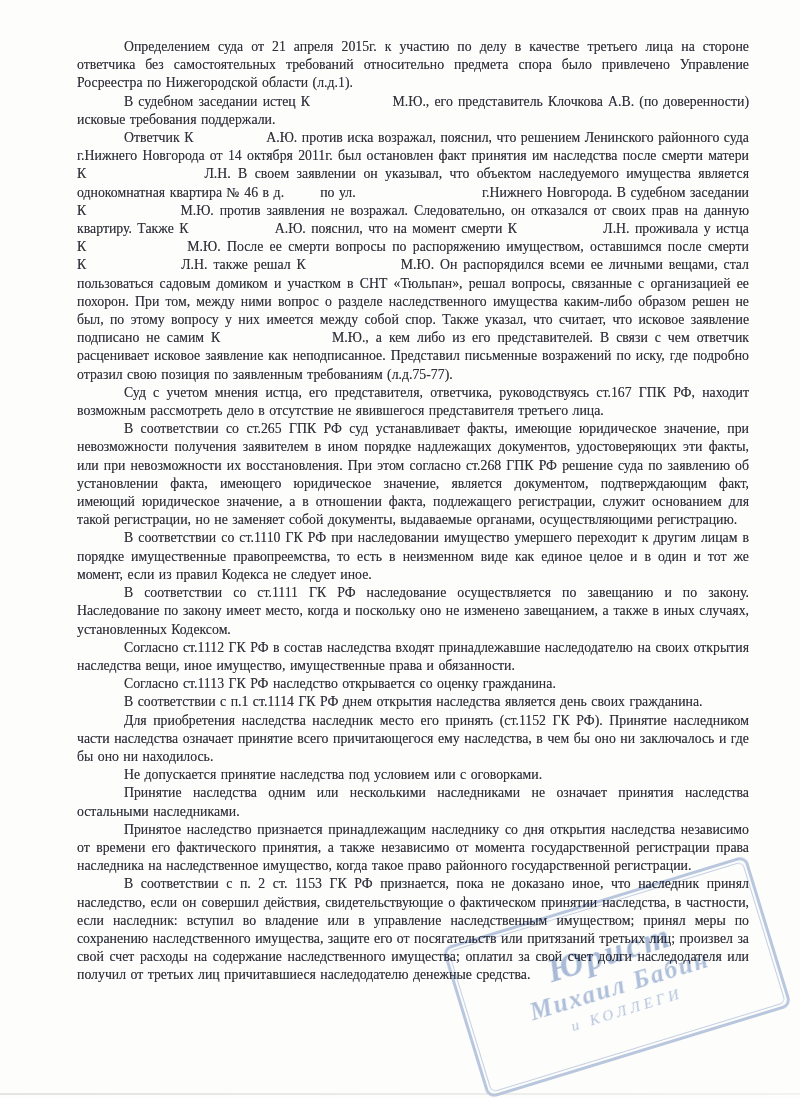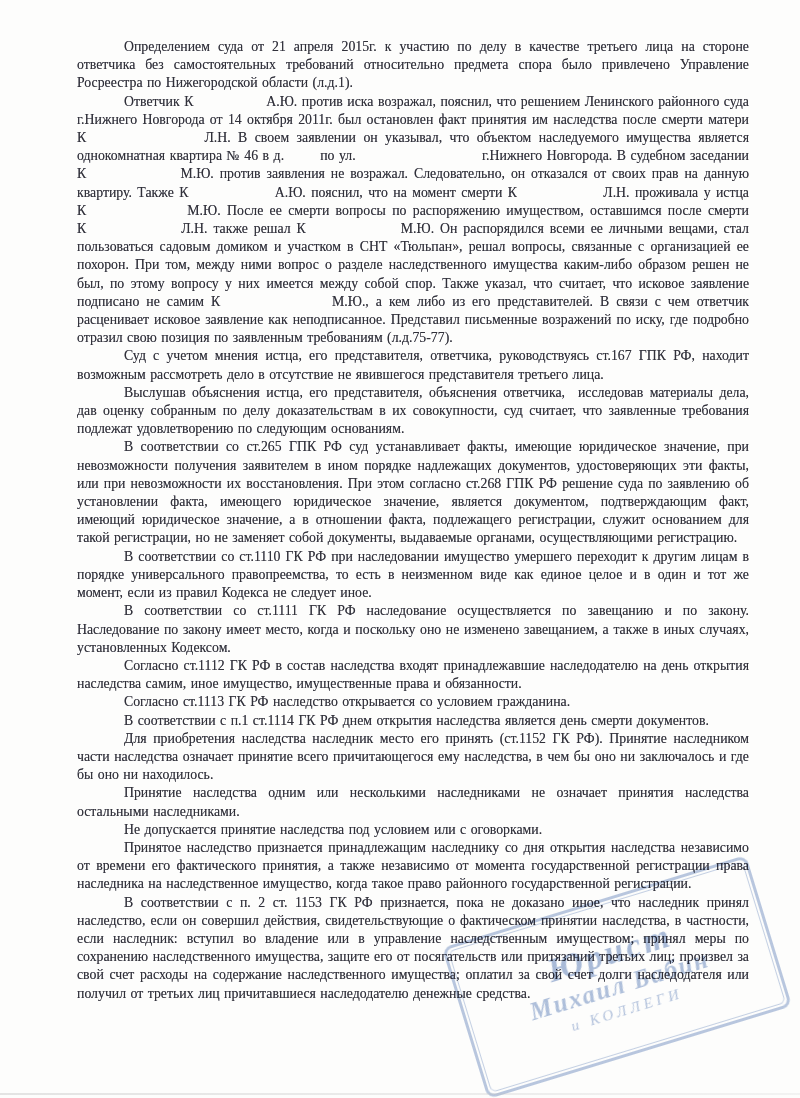--- a/index.html
+++ b/index.html
@@ -93,32 +93,32 @@
     letter-spacing: 4px;
   }
 </style>
 </head>
 <body>
 
 <div class="page">
 
   <div class="content">
     <p>Определением суда от 21 апреля 2015г. к участию по делу в качестве третьего лица на стороне ответчика без самостоятельных требований относительно предмета спора было привлечено Управление Росреестра по Нижегородской области (л.д.1).</p>
+    <p>В судебном заседании истец К&nbsp;&nbsp;&nbsp;&nbsp;&nbsp;&nbsp;&nbsp;&nbsp;&nbsp;&nbsp;&nbsp;&nbsp;&nbsp;&nbsp;&nbsp;&nbsp;М.Ю., его представитель Клочкова А.В. (по доверенности) исковые требования поддержали.</p>
     <p>Ответчик К&nbsp;&nbsp;&nbsp;&nbsp;&nbsp;&nbsp;&nbsp;&nbsp;&nbsp;&nbsp;&nbsp;&nbsp;&nbsp;&nbsp;&nbsp;&nbsp;А.Ю. против иска возражал, пояснил, что решением Ленинского районного суда г.Нижнего Новгорода от 14 октября 2011г. был остановлен факт принятия им наследства после смерти матери К&nbsp;&nbsp;&nbsp;&nbsp;&nbsp;&nbsp;&nbsp;&nbsp;&nbsp;&nbsp;&nbsp;&nbsp;&nbsp;&nbsp;&nbsp;&nbsp;Л.Н. В своем заявлении он указывал, что объектом наследуемого имущества является однокомнатная квартира № 46 в д.&nbsp;&nbsp;&nbsp;&nbsp;&nbsp;&nbsp;&nbsp;&nbsp;по ул.&nbsp;&nbsp;&nbsp;&nbsp;&nbsp;&nbsp;&nbsp;&nbsp;&nbsp;&nbsp;&nbsp;&nbsp;&nbsp;&nbsp;&nbsp;&nbsp;&nbsp;&nbsp;&nbsp;&nbsp;&nbsp;&nbsp;&nbsp;&nbsp;&nbsp;&nbsp;&nbsp;&nbsp;г.Нижнего Новгорода. В судебном заседании К&nbsp;&nbsp;&nbsp;&nbsp;&nbsp;&nbsp;&nbsp;&nbsp;&nbsp;&nbsp;&nbsp;&nbsp;&nbsp;&nbsp;&nbsp;&nbsp;М.Ю. против заявления не возражал. Следовательно, он отказался от своих прав на данную квартиру. Также К&nbsp;&nbsp;&nbsp;&nbsp;&nbsp;&nbsp;&nbsp;&nbsp;&nbsp;&nbsp;&nbsp;&nbsp;&nbsp;&nbsp;&nbsp;&nbsp;А.Ю. пояснил, что на момент смерти К&nbsp;&nbsp;&nbsp;&nbsp;&nbsp;&nbsp;&nbsp;&nbsp;&nbsp;&nbsp;&nbsp;&nbsp;&nbsp;&nbsp;&nbsp;&nbsp;Л.Н. проживала у истца К&nbsp;&nbsp;&nbsp;&nbsp;&nbsp;&nbsp;&nbsp;&nbsp;&nbsp;&nbsp;&nbsp;&nbsp;&nbsp;&nbsp;&nbsp;&nbsp;М.Ю. После ее смерти вопросы по распоряжению имуществом, оставшимся после смерти К&nbsp;&nbsp;&nbsp;&nbsp;&nbsp;&nbsp;&nbsp;&nbsp;&nbsp;&nbsp;&nbsp;&nbsp;&nbsp;&nbsp;&nbsp;&nbsp;Л.Н. также решал К&nbsp;&nbsp;&nbsp;&nbsp;&nbsp;&nbsp;&nbsp;&nbsp;&nbsp;&nbsp;&nbsp;&nbsp;&nbsp;&nbsp;&nbsp;&nbsp;М.Ю. Он распорядился всеми ее личными вещами, стал пользоваться садовым домиком и участком в СНТ «Тюльпан», решал вопросы, связанные с организацией ее похорон. При том, между ними вопрос о разделе наследственного имущества каким-либо образом решен не был, по этому вопросу у них имеется между собой спор. Также указал, что считает, что исковое заявление подписано не самим К&nbsp;&nbsp;&nbsp;&nbsp;&nbsp;&nbsp;&nbsp;&nbsp;&nbsp;&nbsp;&nbsp;&nbsp;&nbsp;&nbsp;&nbsp;&nbsp;М.Ю., а кем либо из его представителей. В связи с чем ответчик расценивает исковое заявление как неподписанное. Представил письменные возражений по иску, где подробно отразил свою позиция по заявленным требованиям (л.д.75-77).</p>
     <p>Суд с учетом мнения истца, его представителя, ответчика, руководствуясь ст.167 ГПК РФ, находит возможным рассмотреть дело в отсутствие не явившегося представителя третьего лица.</p>
-    <p>Выслушав объяснения истца, его представителя, объяснения ответчика,&nbsp; исследовав материалы дела, дав оценку собранным по делу доказательствам в их совокупности, суд считает, что заявленные требования подлежат удовлетворению по следующим основаниям.</p>
     <p>В соответствии со ст.265 ГПК РФ суд устанавливает факты, имеющие юридическое значение, при невозможности получения заявителем в ином порядке надлежащих документов, удостоверяющих эти факты, или при невозможности их восстановления. При этом согласно ст.268 ГПК РФ решение суда по заявлению об установлении факта, имеющего юридическое значение, является документом, подтверждающим факт, имеющий юридическое значение, а в отношении факта, подлежащего регистрации, служит основанием для такой регистрации, но не заменяет собой документы, выдаваемые органами, осуществляющими регистрацию.</p>
-    <p>В соответствии со ст.1110 ГК РФ при наследовании имущество умершего переходит к другим лицам в порядке универсального правопреемства, то есть в неизменном виде как единое целое и в один и тот же момент, если из правил Кодекса не следует иное.</p>
+    <p>В соответствии со ст.1110 ГК РФ при наследовании имущество умершего переходит к другим лицам в порядке имущественные правопреемства, то есть в неизменном виде как единое целое и в один и тот же момент, если из правил Кодекса не следует иное.</p>
     <p>В соответствии со ст.1111 ГК РФ наследование осуществляется по завещанию и по закону. Наследование по закону имеет место, когда и поскольку оно не изменено завещанием, а также в иных случаях, установленных Кодексом.</p>
-    <p>Согласно ст.1112 ГК РФ в состав наследства входят принадлежавшие наследодателю на день открытия наследства самим, иное имущество, имущественные права и обязанности.</p>
-    <p>Согласно ст.1113 ГК РФ наследство открывается со условием гражданина.</p>
-    <p>В соответствии с п.1 ст.1114 ГК РФ днем открытия наследства является день смерти документов.</p>
+    <p>Согласно ст.1112 ГК РФ в состав наследства входят принадлежавшие наследодателю на своих открытия наследства вещи, иное имущество, имущественные права и обязанности.</p>
+    <p>Согласно ст.1113 ГК РФ наследство открывается со оценку гражданина.</p>
+    <p>В соответствии с п.1 ст.1114 ГК РФ днем открытия наследства является день своих гражданина.</p>
     <p>Для приобретения наследства наследник место его принять (ст.1152 ГК РФ). Принятие наследником части наследства означает принятие всего причитающегося ему наследства, в чем бы оно ни заключалось и где бы оно ни находилось.</p>
+    <p>Не допускается принятие наследства под условием или с оговорками.</p>
     <p>Принятие наследства одним или несколькими наследниками не означает принятия наследства остальными наследниками.</p>
-    <p>Не допускается принятие наследства под условием или с оговорками.</p>
     <p>Принятое наследство признается принадлежащим наследнику со дня открытия наследства независимо от времени его фактического принятия, а также независимо от момента государственной регистрации права наследника на наследственное имущество, когда такое право районного государственной регистрации.</p>
     <p>В соответствии с п. 2 ст. 1153 ГК РФ признается, пока не доказано иное, что наследник принял наследство, если он совершил действия, свидетельствующие о фактическом принятии наследства, в частности, если наследник: вступил во владение или в управление наследственным имуществом; принял меры по сохранению наследственного имущества, защите его от посягательств или притязаний третьих лиц; произвел за свой счет расходы на содержание наследственного имущества; оплатил за свой счет долги наследодателя или получил от третьих лиц причитавшиеся наследодателю денежные средства.</p>
   </div>
 
   <div class="stamp">
     <div class="stamp-outer"></div>
     <div class="stamp-inner">
       <div class="stamp-line1">Юрист</div>
       <div class="stamp-line2">Михаил Бабин</div>
       <div class="stamp-line3">и КОЛЛЕГИ</div>

